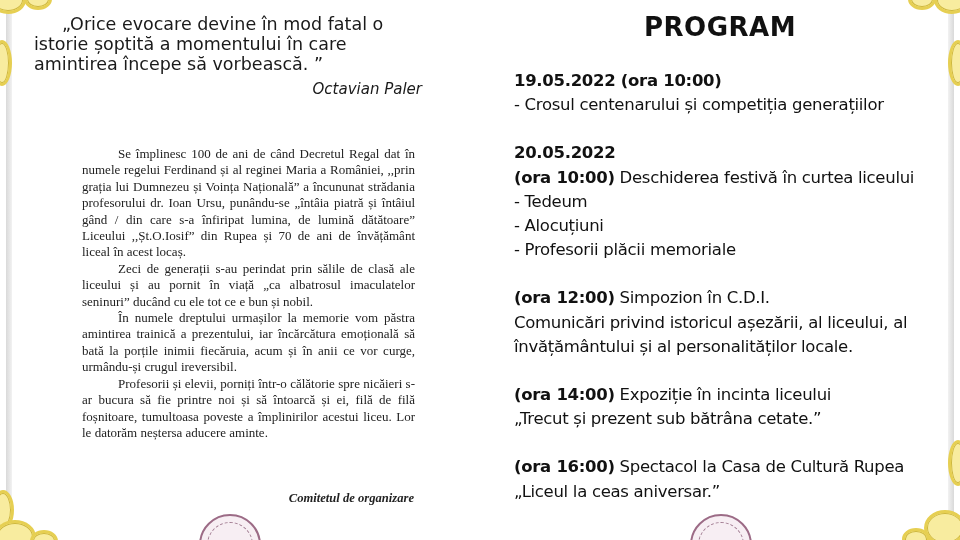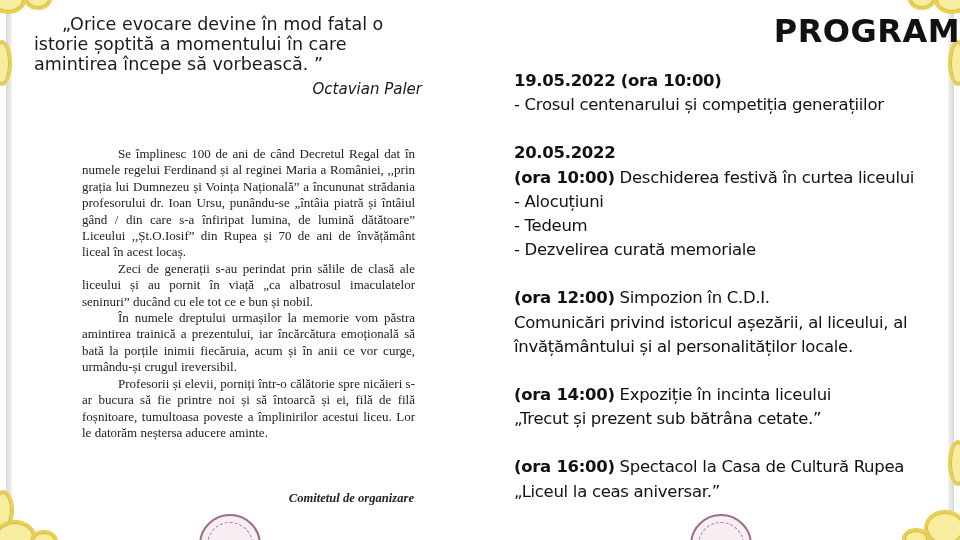--- a/index.html
+++ b/index.html
@@ -60,22 +60,22 @@
       border: 2px solid #9c6b86; background: #f7eef3;
       top: 514px;
     }
     .seal::before {
       content: ""; position: absolute; left: 6px; top: 6px; right: 6px; bottom: 6px;
       border-radius: 50%; border: 1px dashed #a07a90;
     }
     .seal-left { left: 199px; }
     .seal-right { left: 210px; }
     .prog-title {
-      position: absolute; left: 0; width: 480px; top: 12px; text-align: right;
-      font-family: "DejaVu Sans", sans-serif; font-weight: bold; font-size: 32px;
+      position: absolute; left: 0; width: 480px; top: 12px; text-align: center;
+      font-family: "DejaVu Sans", sans-serif; font-weight: bold; font-size: 26px;
       letter-spacing: 0.5px; color: #111;
     }
     .prog {
       position: absolute; left: 34px; top: 69px; width: 430px;
       font-family: "DejaVu Sans", sans-serif; font-size: 16.5px; line-height: 24.2px;
       color: #111; letter-spacing: -0.3px;
     }
     .prog .block { margin-bottom: 24px; }
     .prog .line { white-space: nowrap; }
     .b { font-weight: bold; }
@@ -119,23 +119,23 @@
   <div class="prog-title">PROGRAM</div>
 
   <div class="prog">
     <div class="block">
       <div class="line"><span class="b">19.05.2022 (ora 10:00)</span></div>
       <div class="line"><span>- Crosul centenarului și competiția generațiilor</span></div>
     </div>
     <div class="block">
       <div class="line"><span class="b">20.05.2022</span></div>
       <div class="line"><span class="b">(ora 10:00)</span><span> Deschiderea festivă în curtea liceului</span></div>
+      <div class="line"><span>- Tedeum</span></div>
       <div class="line"><span>- Alocuțiuni</span></div>
-      <div class="line"><span>- Tedeum</span></div>
-      <div class="line"><span>- Dezvelirea curată memoriale</span></div>
+      <div class="line"><span>- Profesorii plăcii memoriale</span></div>
     </div>
     <div class="block">
       <div class="line"><span class="b">(ora 12:00)</span><span> Simpozion în C.D.I.</span></div>
       <div class="line"><span>Comunicări privind istoricul așezării, al liceului, al</span></div>
       <div class="line"><span>învățământului și al personalităților locale.</span></div>
     </div>
     <div class="block">
       <div class="line"><span class="b">(ora 14:00)</span><span> Expoziție în incinta liceului</span></div>
       <div class="line"><span>„Trecut și prezent sub bătrâna cetate.”</span></div>
     </div>

